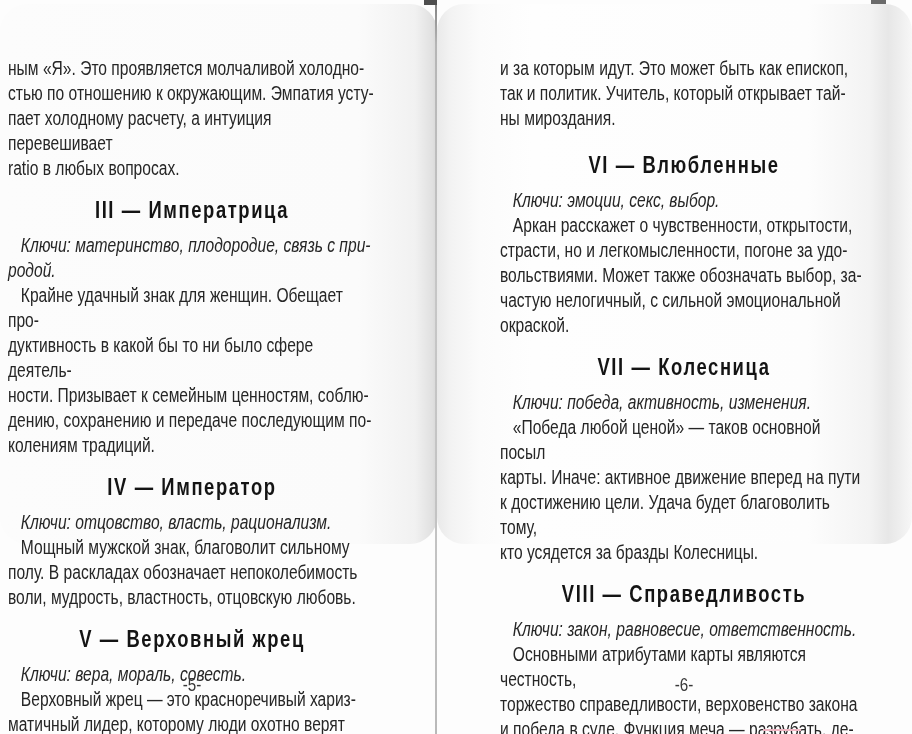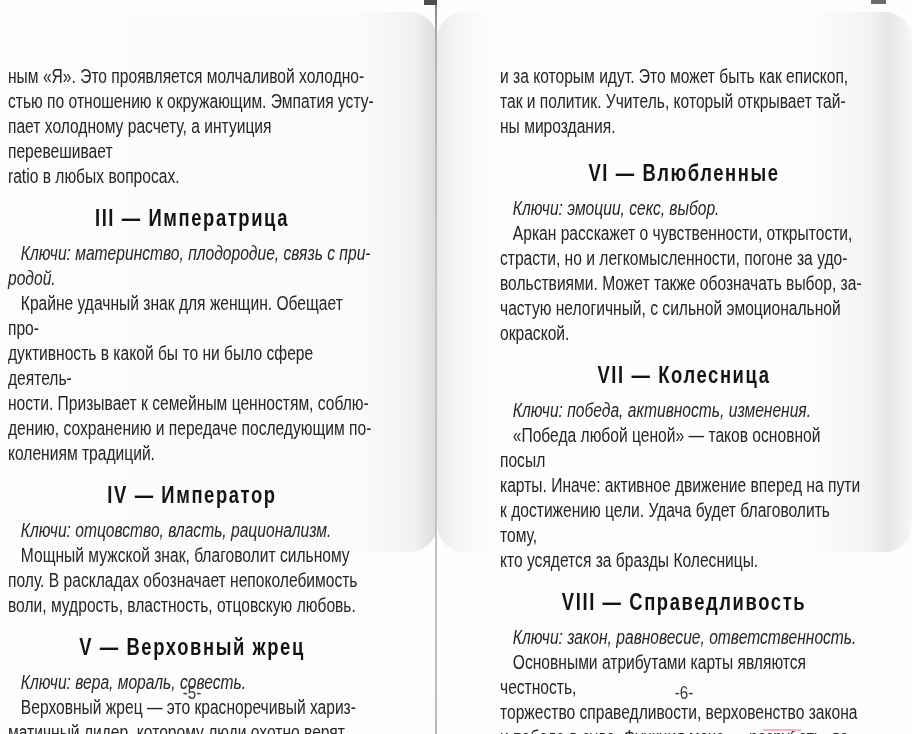--- a/index.html
+++ b/index.html
@@ -1,20 +1,20 @@
 <!DOCTYPE html>
 <html><head>
 <meta charset="utf-8">
 <style>
   html,body { margin:0; padding:0; background:#ffffff; }
   .book {
     position:relative; width:912px; height:734px; overflow:hidden;
     font-family:"Liberation Sans", sans-serif; background:#fdfdfd;
   }
-  .page { position:absolute; top:12px; height:540px;border-radius:27px; }
+  .page { position:absolute; top:4px; height:540px;border-radius:27px; }
   .page-left {
     left:0; width:437px;
     background:linear-gradient(to right,#fcfcfc 0%,#fbfbfb 82%,#f1f1f1 95%,#e0e0e0 99%,#d6d6d6 100%);
   }
   .page-right {
     left:437px; width:475px;
     background:linear-gradient(to right,#e9e9e9 0%,#f3f3f3 3%,#fbfbfb 9%,#fefefe 20%,#fdfdfd 78%,#f3f3f3 91%,#e7e7e7 95%,#f0f0f0 98%,#f7f7f7 100%);
   }
   .gutter-line {
     position:absolute; top:0; left:435px; width:2px; height:734px;

